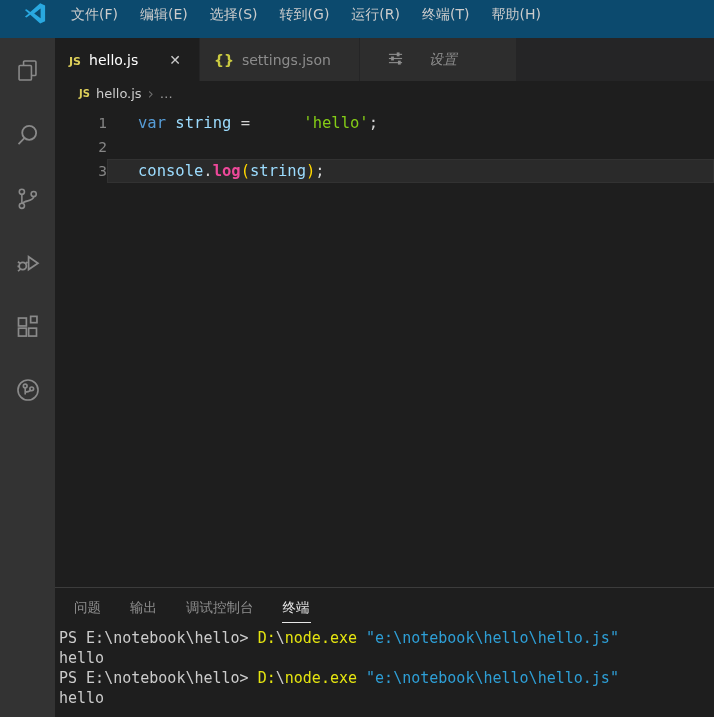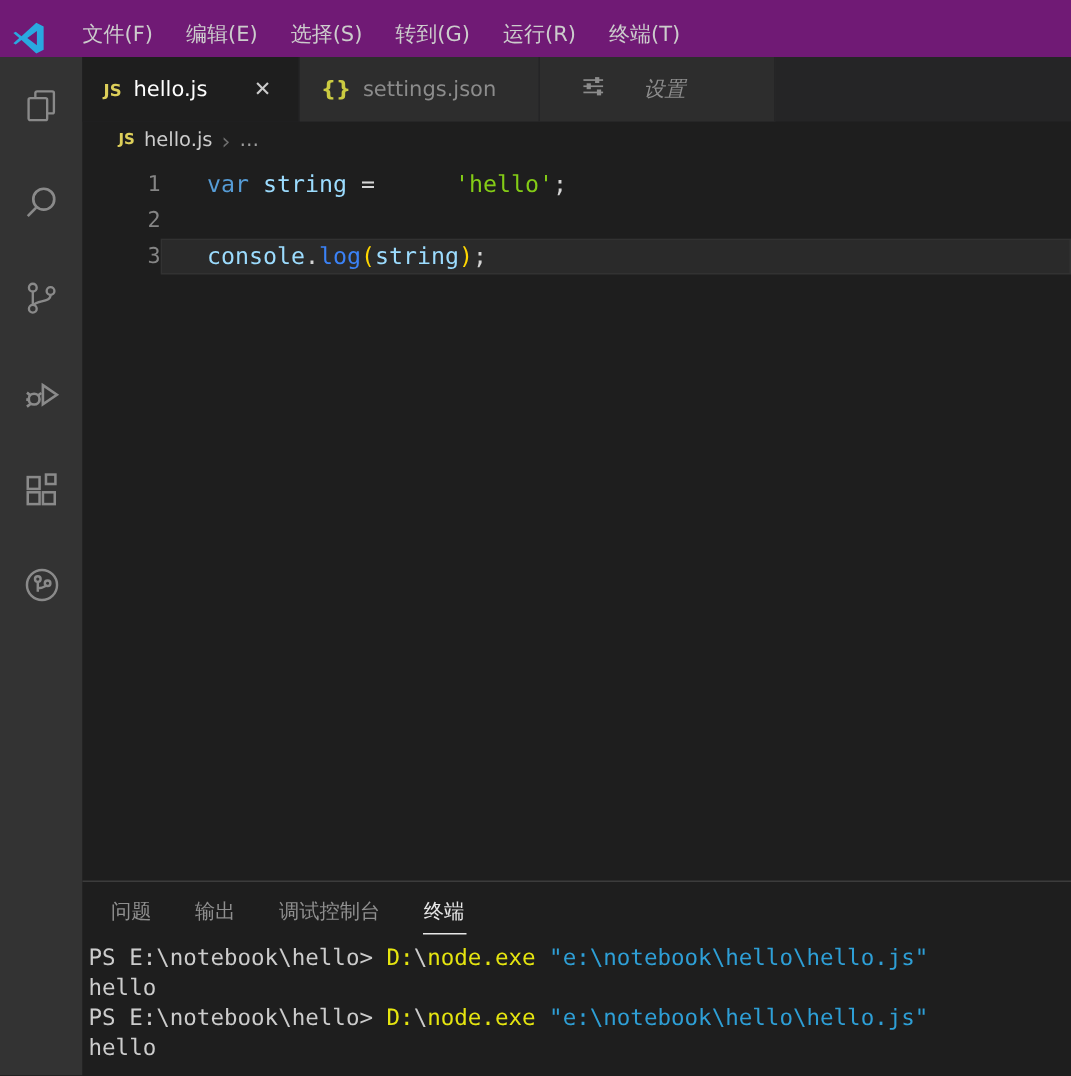--- a/index.html
+++ b/index.html
@@ -1,20 +1,20 @@
 <!DOCTYPE html>
 <html><head>
 <meta charset="utf-8">
 <style>
   * { box-sizing: border-box; margin: 0; padding: 0; }
   html,body { width:714px; height:717px; overflow:hidden; background:#1e1e1e;
     font-family:"DejaVu Sans","Liberation Sans",sans-serif; }
 
   
-  .titlebar { height:38px; background:#701a75; display:flex; align-items:flex-end; padding-left:0; }
+  .titlebar { height:38px; background:#0c4a6e; display:flex; align-items:flex-start; padding-left:16px; }
   .logo { width:26px; height:26px; margin:0 12px 0 6px; display:flex; align-items:center; justify-content:center; }
   .menu-item { color:#cccccc; font-size:14px; padding:6px 11px; cursor:default; border-radius:4px; }
 
   
   .main { display:flex; height:679px; }
   .activitybar { width:55px; background:#333333; display:flex; flex-direction:column; align-items:center; flex-shrink:0; }
   .activity-item { width:55px; height:64px; display:flex; align-items:center; justify-content:center; color:#8a8a8a; cursor:pointer; }
   .activity-item svg { display:block; }
 
   .content { flex:1; display:flex; flex-direction:column; background:#1e1e1e; min-width:0; }
@@ -63,20 +63,21 @@
       <path fill="#29a8e0" d="M17.2 2.2 L7.3 11.1 L3.5 8.2 L1.9 9.0 L5.8 12.4 L1.9 15.8 L3.5 16.6 L7.3 13.7 L17.2 22.6 L22.1 20.2 V4.6 Z M17.6 7.6 V17.2 L11.2 12.4 Z"></path>
     </svg>
   </div>
   <div id="menu-items" style="display:flex;">
       <div class="menu-item">文件(F)</div>
       <div class="menu-item">编辑(E)</div>
       <div class="menu-item">选择(S)</div>
       <div class="menu-item">转到(G)</div>
       <div class="menu-item">运行(R)</div>
       <div class="menu-item">终端(T)</div>
+      <div class="menu-item">帮助(H)</div>
     </div>
 </div>
 
 <div class="main">
   <div class="activitybar" id="activity-bar">
       <div class="activity-item">
         <span>
           <svg width="27" height="27" viewBox="0 0 24 24" fill="none" stroke="currentColor" stroke-width="1.4">
             <rect x="8.5" y="3.5" width="11" height="13" rx="1"></rect>
             <rect x="4.5" y="7.5" width="11" height="13" rx="1" fill="#333333"></rect>
@@ -168,21 +169,21 @@
         <div class="code-line">
           <div class="line-number">1</div>
           <div class="line-code"><span style="color: rgb(86, 156, 214);">var</span><span style="color: rgb(212, 212, 212);"> </span><span style="color: rgb(156, 220, 254);">string</span><span style="color: rgb(212, 212, 212);"> = </span><span style="color: #84cc16; margin-left: 44px;">'hello'</span><span style="color: rgb(212, 212, 212);">;</span></div>
         </div>
         <div class="code-line">
           <div class="line-number">2</div>
           <div class="line-code"></div>
         </div>
         <div class="code-line current">
           <div class="line-number">3</div>
-          <div class="line-code"><span style="color: rgb(156, 220, 254);">console</span><span style="color: rgb(212, 212, 212);">.</span><span style="color: #3b82f6;">log</span><span style="color: rgb(255, 215, 0);">(</span><span style="color: rgb(156, 220, 254);">string</span><span style="color: rgb(255, 215, 0);">)</span><span style="color: rgb(212, 212, 212);">;</span></div>
+          <div class="line-code"><span style="color: rgb(156, 220, 254);">console</span><span style="color: rgb(212, 212, 212);">.</span><span style="color: #ec4899; font-weight: bold;">log</span><span style="color: rgb(255, 215, 0);">(</span><span style="color: rgb(156, 220, 254);">string</span><span style="color: rgb(255, 215, 0);">)</span><span style="color: rgb(212, 212, 212);">;</span></div>
         </div>
       </div>
 
     <div class="panel">
       <div class="panel-tabs" id="panel-tabs">
           <div class="panel-tab">问题</div>
           <div class="panel-tab">输出</div>
           <div class="panel-tab">调试控制台</div>
           <div class="panel-tab active">终端</div>
         </div>

